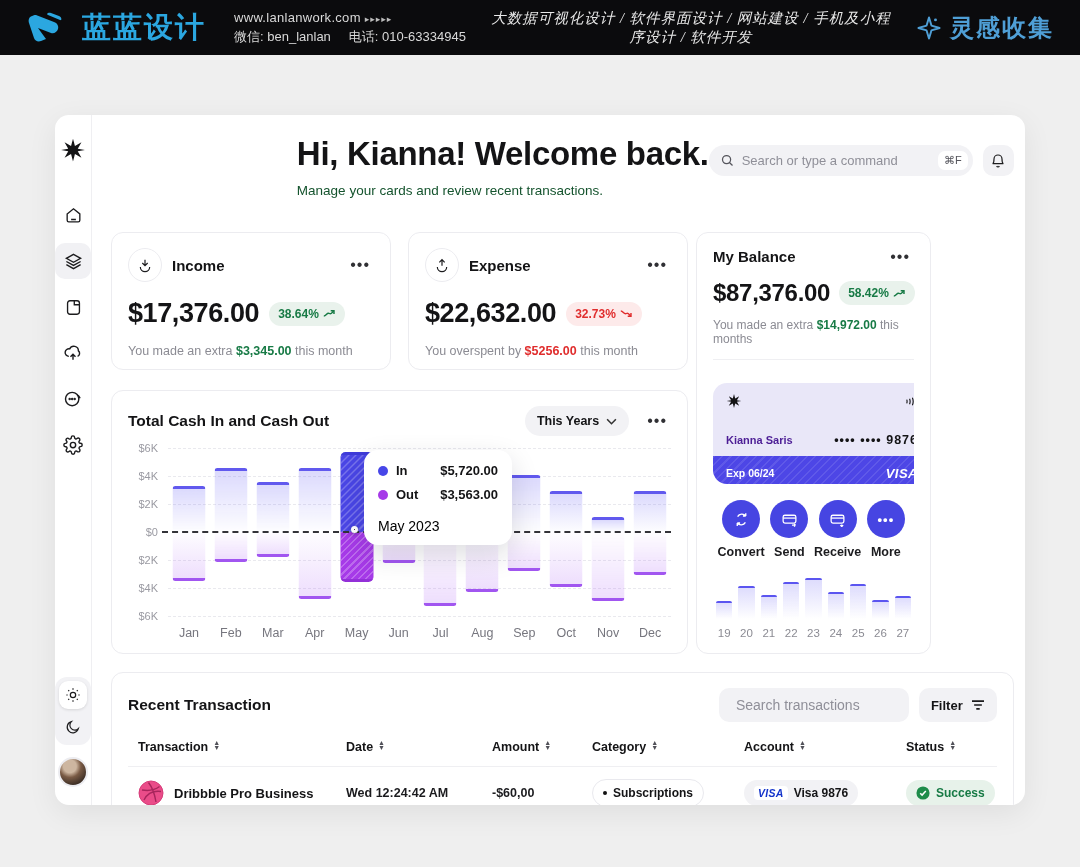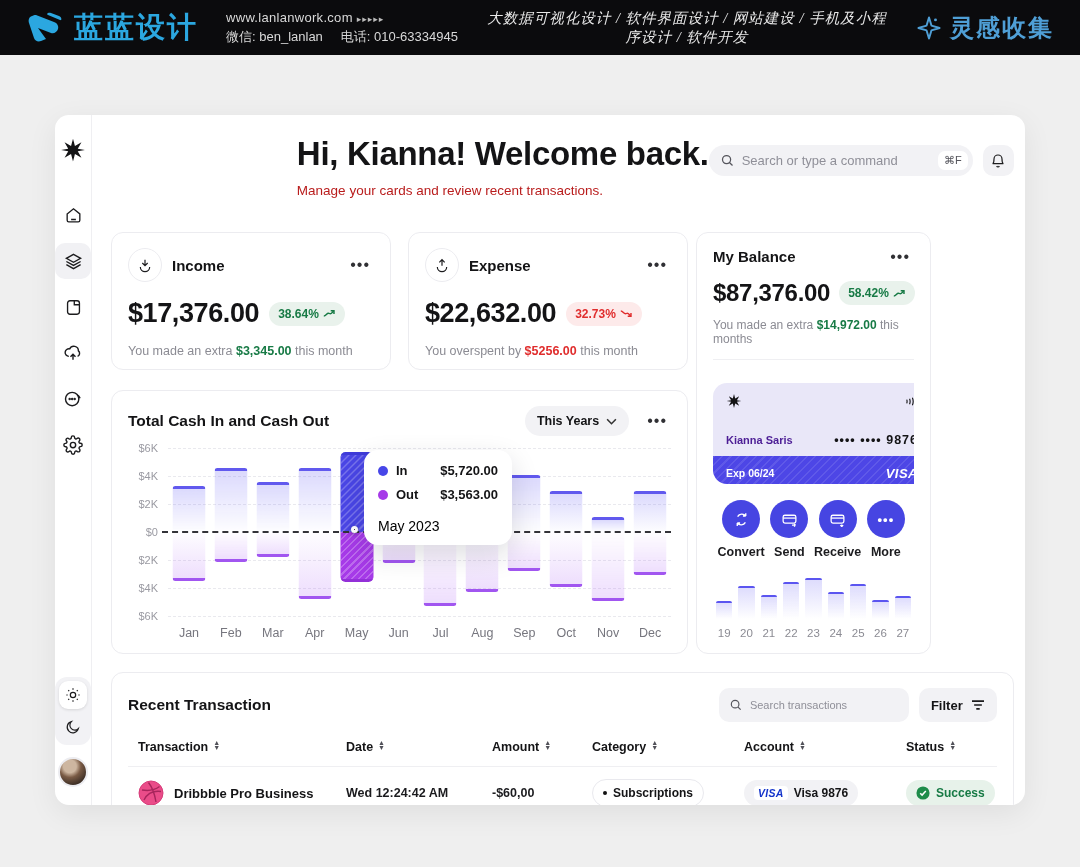--- a/index.html
+++ b/index.html
@@ -1,21 +1,21 @@
 <!DOCTYPE html>
 <html><head>
 <meta charset="utf-8">
 <style>
   * { margin:0; padding:0; box-sizing:border-box; }
   html,body { width:1080px; height:867px; overflow:hidden; background:#efefef;
     font-family:"Liberation Sans", sans-serif; color:#141416; }
 
   
   .banner { height:55px; background:#0b0b0d; display:flex; align-items:center; padding:0 26px; gap:22px; }
-  .logo-group { display:flex; align-items:center; gap:10px; }
+  .logo-group { display:flex; align-items:center; gap:18px; }
   .logo-mark { width:38px; height:34px; flex:0 0 auto; }
   .logo-text { font-size:29px; font-weight:700; color:#2ba7e0; letter-spacing:2px; }
   .contact { display:flex; flex-direction:column; gap:3px; margin-left:6px; }
   .contact .line1 { font-size:13px; color:#d9d9d9; letter-spacing:.3px; }
   .contact .line1 .arrows { color:#bcbcbc; font-size:9px; letter-spacing:1px; }
   .contact .line2 { font-size:13px; color:#d9d9d9; display:flex; gap:18px; }
   .services { flex:1; text-align:center; font-family:"Liberation Serif", serif; font-style:italic;
     font-size:14.5px; color:#e8e8e8; letter-spacing:1px; }
   .collect { display:flex; align-items:center; gap:8px; }
   .collect-text { font-size:24px; font-weight:700; color:#4f9fd6; letter-spacing:2px; }
@@ -35,21 +35,21 @@
     flex-direction:column; gap:4px; }
   .theme-btn { width:28px; height:28px; border-radius:9px; display:flex; align-items:center; justify-content:center; }
   .theme-btn.active { background:#fff; box-shadow:0 1px 3px rgba(0,0,0,.12); }
   .avatar { width:30px; height:30px; border-radius:50%; border:2px solid #ececf0;
     background:radial-gradient(circle at 38% 28%, #cdb6a0 0 26%, #7a5b45 45%, #3a2d24 78%, #20242c 100%); }
 
   
   .content { flex:1; padding:20px 17px 0 19px; display:flex; flex-direction:column; }
   .topbar { display:flex; justify-content:flex-end; margin-bottom:34px; }
   .greeting { font-size:33px; font-weight:700; letter-spacing:-.3px; }
-  .subtitle { font-size:13.5px; color:#b91c1c; margin-top:10px; }
+  .subtitle { font-size:13.5px; color:#14532d; margin-top:10px; }
   .topbar-right { display:flex; gap:10px; margin-top:10px; }
   .search-pill { width:264px; height:31px; background:#f2f2f5; border-radius:16px; display:flex;
     align-items:center; padding:0 5px 0 11px; gap:7px; }
   .search-pill input { border:0; outline:0; background:transparent; flex:1; font-size:13px;
     font-family:"Liberation Sans", sans-serif; color:#333; }
   .search-pill input::placeholder { color:#8f8f98; }
   .kbd { background:#fff; border-radius:7px; font-size:11px; color:#55555c; padding:3px 6px; }
   .bell-btn { width:31px; height:31px; background:#f2f2f5; border-radius:10px; display:flex;
     align-items:center; justify-content:center; cursor:pointer; }
 
@@ -148,21 +148,21 @@
   .mini-labels { display:flex; margin-top:8px; }
   .mini-labels div { flex:1; text-align:center; font-size:11.5px; color:#8b8b93; }
 
   
   .trans-card { margin-top:18px; padding:15px 16px 0; height:178px; }
   .trans-head { display:flex; align-items:center; }
   .trans-title { font-size:15.5px; font-weight:700; }
   .trans-right { margin-left:auto; display:flex; gap:10px; }
   .trans-search { width:190px; height:34px; background:#f2f2f5; border-radius:10px; display:flex;
     align-items:center; gap:7px; padding:0 10px; }
-  .trans-search input { border:0; outline:0; background:transparent; flex:1; font-size:11px;
+  .trans-search input { border:0; outline:0; background:transparent; flex:1; font-size:14px;
     font-family:"Liberation Sans", sans-serif; color:#333; }
   .trans-search input::placeholder { color:#8f8f98; }
   .filter-btn { height:34px; background:#f2f2f5; border-radius:10px; display:flex; align-items:center;
     gap:8px; padding:0 12px; font-size:13px; font-weight:600; cursor:pointer; }
   .t-grid { display:grid; grid-template-columns:208px 146px 100px 152px 162px 1fr; align-items:center; }
   .t-headrow { margin-top:18px; padding:0 2px 12px 10px; border-bottom:1px solid #efeff2; }
   .th { display:flex; align-items:flex-start; gap:5px; font-size:12.5px; font-weight:700; cursor:pointer; }
   .sort-glyph { display:flex; flex-direction:column; line-height:5px; font-size:7px; color:#505058; }
   .t-row { padding:12px 2px 12px 10px; cursor:pointer; }
   .t-name { display:flex; align-items:center; gap:10px; font-size:13px; font-weight:700; }

